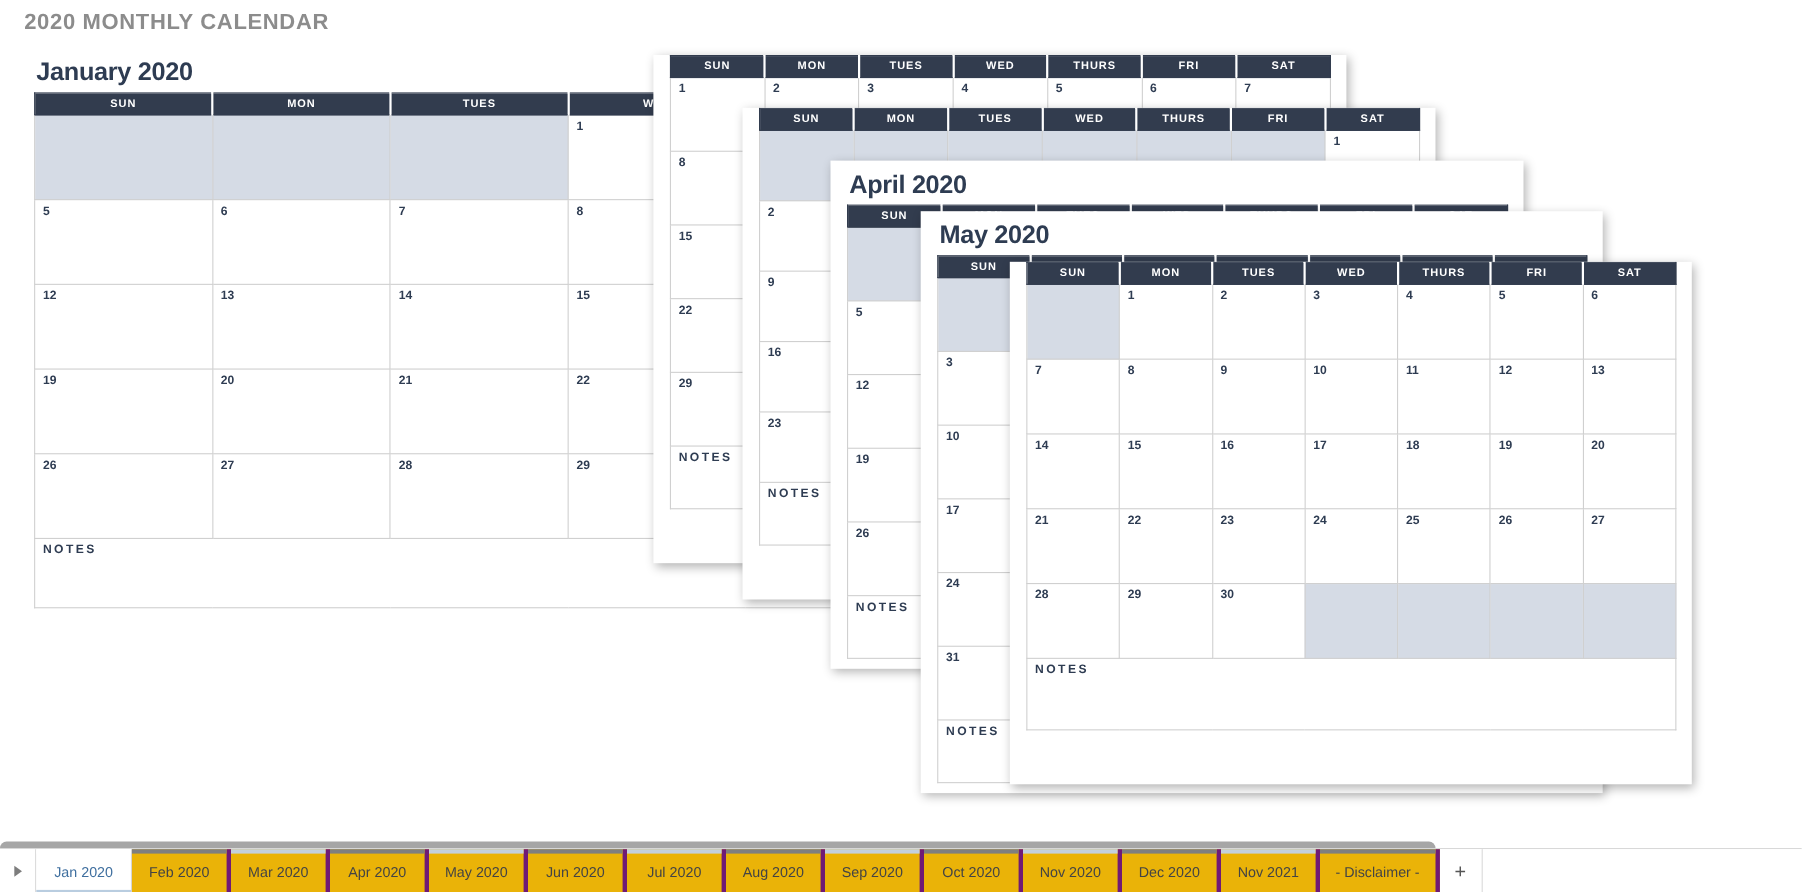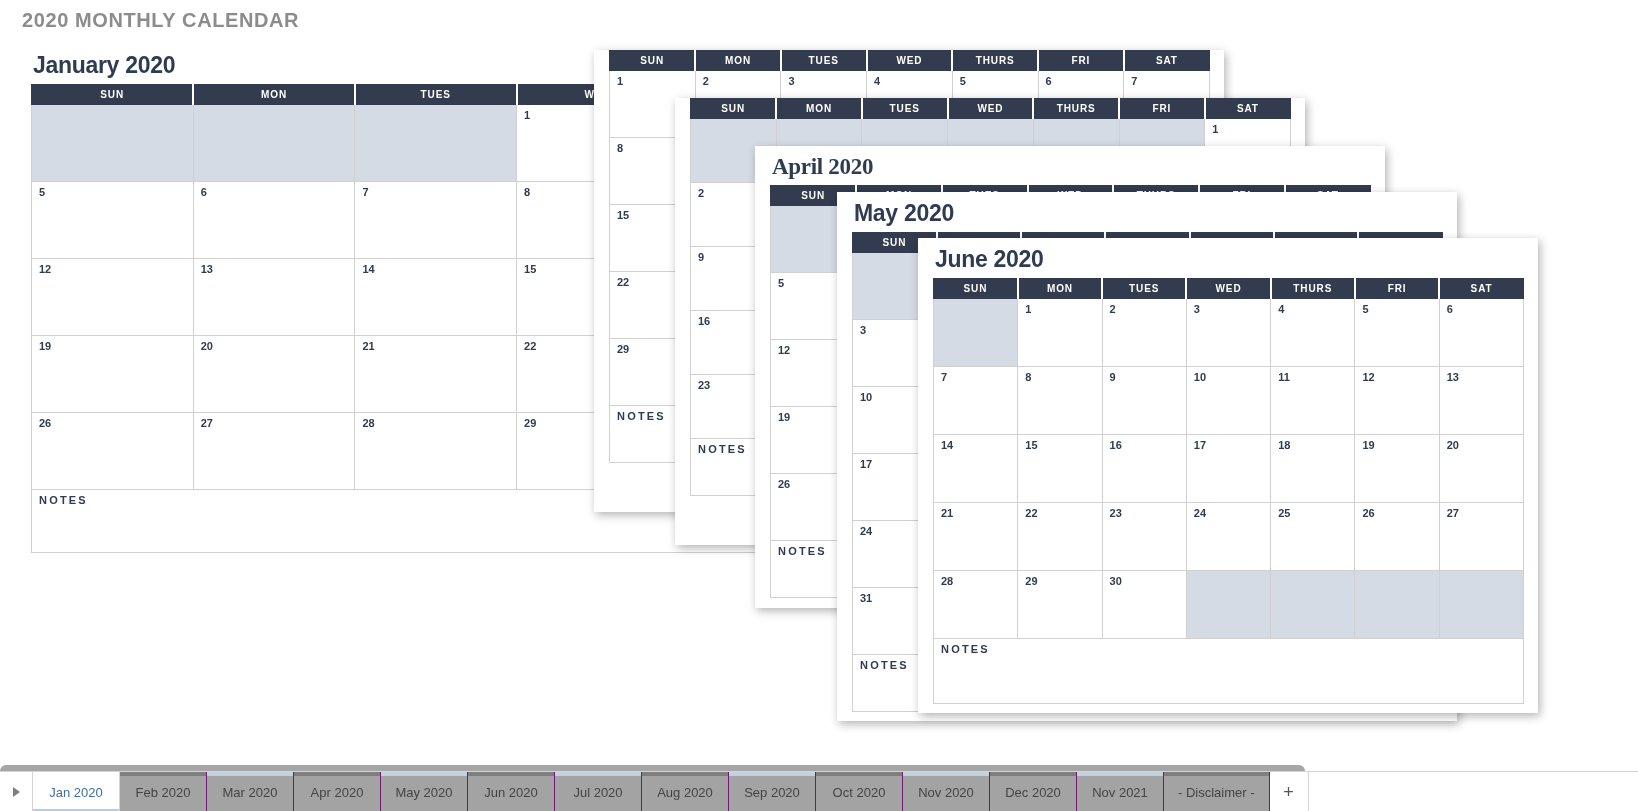--- a/index.html
+++ b/index.html
@@ -103,22 +103,22 @@
     border-top:5px solid transparent;
     border-bottom:5px solid transparent;
   }
   .tab{
     position:relative;
     display:flex;align-items:center;justify-content:center;
     padding:0 14px;
     min-width:58px;
     font-size:13px;
     color:#444444;
-    background:#a3a3a3;
-    border-right:1px solid #701a75;
+    background:#eab308;
+    border-right:4px solid #701a75;
     cursor:default;
     white-space:nowrap;
   }
   .tab .topbar{
     position:absolute;left:0;right:0;top:0;height:4px;
   }
   .tab.dark .topbar{background:#7f7f7f;}
   .tab.light .topbar{background:#c3d0de;}
   .tab.active{
     background:#ffffff;
@@ -335,21 +335,21 @@
             <td style="height: 59px;">28</td>
             <td style="height: 59px;">29</td>
           </tr>
           <tr>
             <td class="notes-cell" colspan="7" style="height: 52px;">NOTES</td>
           </tr>
         </tbody>
       </table>
     </div>
     <div class="sheet" style="left: 755px; top: 146px; width: 630px; height: 462px; z-index: 13; padding: 0px 14px 0px 15px;">
-      <div class="month-title" style="margin-top: 8px; margin-bottom: 5px; font-family: Liberation Serif, serif;">April 2020</div>
+      <div class="month-title" style="margin-top: 8px; margin-bottom: 5px;">April 2020</div>
       <table class="cal-table">
         <thead>
           <tr>
             <th>SUN</th>
             <th>MON</th>
             <th>TUES</th>
             <th>WED</th>
             <th>THURS</th>
             <th>FRI</th>
             <th>SAT</th>
@@ -476,21 +476,20 @@
             <td class="blank" style="height: 62px;"></td>
             <td class="blank" style="height: 62px;"></td>
           </tr>
           <tr>
             <td class="notes-cell" colspan="7" style="height: 52px;">NOTES</td>
           </tr>
         </tbody>
       </table>
     </div>
     <div class="sheet" style="left: 918px; top: 238px; width: 620px; height: 475px; z-index: 15; padding: 0px 14px 0px 15px;">
-      <div class="month-title" style="margin-top: 8px; margin-bottom: 5px;">June 2020</div>
       <table class="cal-table">
         <thead>
           <tr>
             <th>SUN</th>
             <th>MON</th>
             <th>TUES</th>
             <th>WED</th>
             <th>THURS</th>
             <th>FRI</th>
             <th>SAT</th>

